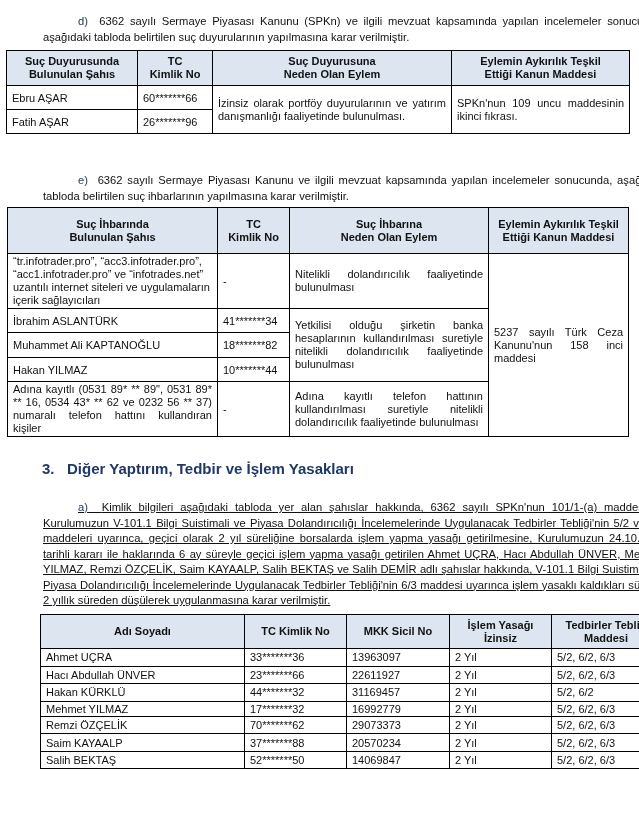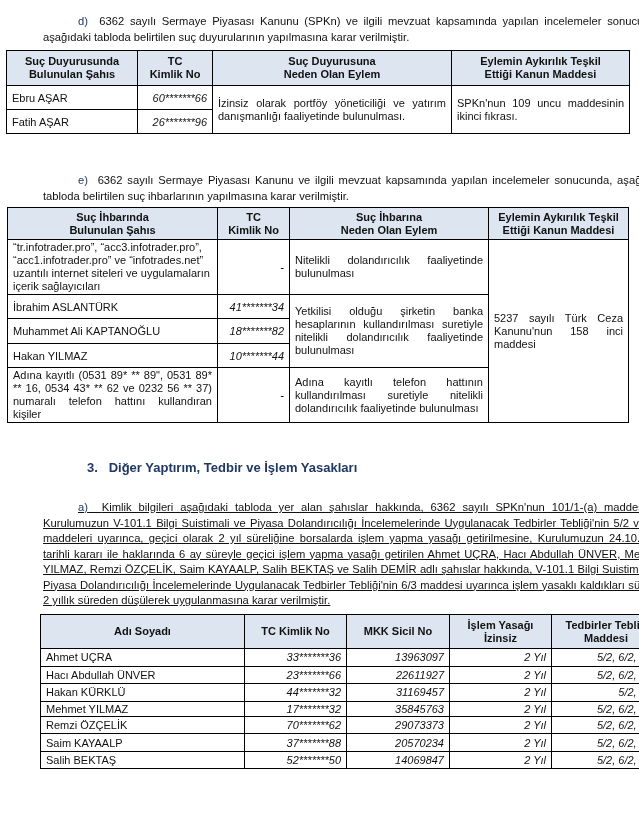--- a/index.html
+++ b/index.html
@@ -8,35 +8,35 @@
     font-family: "Liberation Sans", sans-serif; font-size: 11px; color: #111;
   }
   .para {
     position: absolute; left: 7px; width: 622px;
     font-size: 11.2px; line-height: 15.5px; text-align: justify; margin-left: 36px;
   }
   .para .lead { padding-left: 35px; }
   .para .label { color: #1f3864; }
   .section-heading {
     position: absolute; left: 42px; top: 460px;
-    font-size: 13px; font-weight: bold; color: #1f3864; margin-left: 45px;
+    font-size: 15px; font-weight: bold; color: #1f3864;
   }
   table {
     position: absolute; border-collapse: collapse; table-layout: fixed;
     font-size: 11px;
     border-radius: 24px;
   }
   table td, table th {
     border: 1px solid #000; padding: 1px 5px; vertical-align: middle;
   }
   table th {
     background: #dce5f0; font-weight: bold; text-align: center;
     line-height: 13px; font-size: 11px;
   }
-  td.c { text-align: right; font-style: italic; }
+  td.c { text-align: left; }
   td.j { text-align: justify; line-height: 13px; }
   #t1 { left: 6px; top: 50px; width: 623px; }
   #t2 { left: 7px; top: 207px; width: 621px; }
   #t3 { left: 0; top: 614px; width: 620px; margin-left: 40px; }
 </style>
 </head>
 <body>
 
 <div class="para" style="top:14px;">
   <span class="lead"></span><span class="label">d)</span>&nbsp;
@@ -53,21 +53,21 @@
   <tbody>
       <tr style="height:35px">
     <th><span>Suç Duyurusunda</span><br><span>Bulunulan Şahıs</span></th>
     <th><span>TC</span><br><span>Kimlik No</span></th>
     <th><span>Suç Duyurusuna</span><br><span>Neden Olan Eylem</span></th>
     <th><span>Eylemin Aykırılık Teşkil</span><br><span>Ettiği Kanun Maddesi</span></th>
   </tr>
   <tr style="height:24px">
     <td>Ebru AŞAR</td>
     <td class="c">60*******66</td>
-    <td class="j" rowspan="2">İzinsiz olarak portföy yöneticiliği ve yatırım danışmanlığı faaliyetinde bulunulması.</td>
+    <td class="j" rowspan="2">İzinsiz olarak portföy duyurularının ve yatırım danışmanlığı faaliyetinde bulunulması.</td>
     <td class="j" rowspan="2">SPKn'nun 109 uncu maddesinin ikinci fıkrası.</td>
   </tr>
   <tr style="height:24px">
     <td>Fatih AŞAR</td>
     <td class="c">26*******96</td>
   </tr>
 </tbody>
   </table>
 
 <div class="para" style="top:173px;">
@@ -76,21 +76,21 @@
 </div>
 
 <table id="t2">
   <colgroup>
       <col style="width:210px">
       <col style="width:72px">
       <col style="width:199px">
       <col style="width:140px">
     </colgroup>
   <tbody>
-      <tr style="height:32px">
+      <tr style="height:46px">
     <th><span>Suç İhbarında</span><br><span>Bulunulan Şahıs</span></th>
     <th><span>TC</span><br><span>Kimlik No</span></th>
     <th><span>Suç İhbarına</span><br><span>Neden Olan Eylem</span></th>
     <th><span>Eylemin Aykırılık Teşkil</span><br><span>Ettiği Kanun Maddesi</span></th>
   </tr>
   <tr style="height:48px">
     <td class="j" style="text-align:left">“tr.infotrader.pro”, “acc3.infotrader.pro”, “acc1.infotrader.pro” ve “infotrades.net” uzantılı internet siteleri ve uygulamaların içerik sağlayıcıları</td>
     <td class="c">-</td>
     <td class="j">Nitelikli dolandırıcılık faaliyetinde bulunulması</td>
     <td class="j" rowspan="5">5237 sayılı Türk Ceza Kanunu'nun 158 inci maddesi</td>
@@ -156,21 +156,21 @@
   <tr style="height:17.6px">
     <td>Hakan KÜRKLÜ</td>
     <td class="c">44*******32</td>
     <td class="c">31169457</td>
     <td class="c">2 Yıl</td>
     <td class="c">5/2, 6/2</td>
   </tr>
   <tr style="height:14px">
     <td>Mehmet YILMAZ</td>
     <td class="c">17*******32</td>
-    <td class="c">35845763</td>
+    <td class="c">16992779</td>
     <td class="c">2 Yıl</td>
     <td class="c">5/2, 6/2, 6/3</td>
   </tr>
   <tr style="height:17.6px">
     <td>Remzi ÖZÇELİK</td>
     <td class="c">70*******62</td>
     <td class="c">29073373</td>
     <td class="c">2 Yıl</td>
     <td class="c">5/2, 6/2, 6/3</td>
   </tr>

